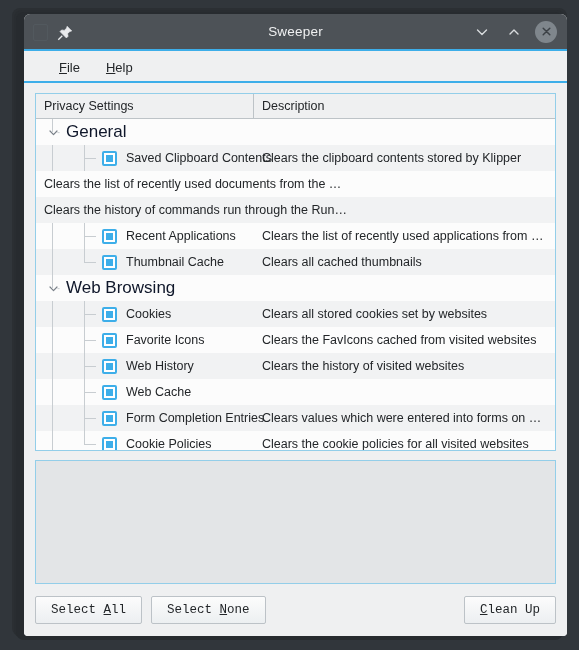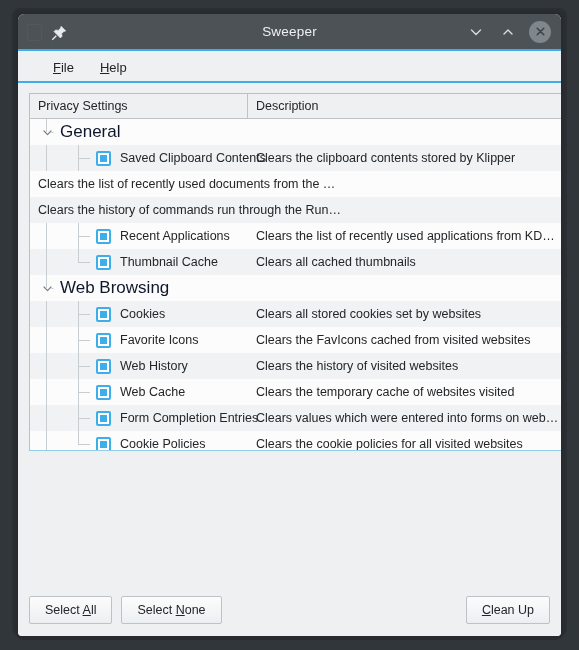--- a/index.html
+++ b/index.html
@@ -21,21 +21,21 @@
     border-radius: 8px;
     pointer-events: none;
   }
   .sh1 { left: 12px; top: 8px;  right: 12px; bottom: 14px; background: #2b2f33; }
   .sh2 { left: 14px; top: 10px; right: 14px; bottom: 12px; background: #292d31; }
   .sh3 { left: 16px; top: 12px; right: 16px; bottom: 10px; background: #272b2f; }
 
   
   .window {
     position: absolute;
-    left: 18px; top: 14px;
+    left: 24px; top: 14px;
     width: 543px; height: 622px;
     border-radius: 6px 6px 4px 4px;
     overflow: hidden;
     background: #eff0f1;
     display: flex; flex-direction: column;
   }
 
   
   .titlebar {
     height: 37px;
@@ -94,21 +94,21 @@
     font-size: 13px; color: #232629;
     padding: 4px 10px; border-radius: 2px;
     cursor: default; white-space: nowrap;
   }
   .menu-item u { text-decoration: underline; }
 
   
   .body {
     flex: 1 1 auto;
     padding: 10px 11px 0 11px;
-    display: flex; flex-direction: row;
+    display: flex; flex-direction: column;
     background: #eff0f1;
     min-height: 0;
   }
 
   
   .treeview {
     border: 1px solid #93cee9;
     background: #fcfcfc;
     flex: 0 0 auto;
     height: 358px;
@@ -210,21 +210,21 @@
   
   .buttonbar {
     flex: 0 0 auto;
     height: 52px;
     display: flex; align-items: center;
     padding: 0 11px;
     background: #eff0f1;
     gap: 9px;
   }
   .btn {
-    font-family: Liberation Sans, sans-serif;
+    font-family: Liberation Mono, monospace;
     font-size: 12.5px; color: #232629;
     background: linear-gradient(#fcfcfc, #eceff1);
     border: 1px solid #bcc2c7;
     border-radius: 2px;
     padding: 6px 15px;
     min-width: 82px;
     text-align: center;
     cursor: default;
     white-space: nowrap;
   }
@@ -411,23 +411,20 @@
             <div class="row">
               <div class="cell-name">
                 <div class="vline"></div>
                 <div class="child-vline"></div>
                 <div class="child-stub"></div>
                 <div class="checkbox">
                   <div class="tick"></div>
                 </div>
                 <span class="item-label">Web Cache</span>
               </div>
-              <div class="cell-desc">
-                <span class="desc-text">Clears the temporary cache of websites visited</span>
-              </div>
             </div>
             <div class="row alt">
               <div class="cell-name">
                 <div class="vline"></div>
                 <div class="child-vline"></div>
                 <div class="child-stub"></div>
                 <div class="checkbox">
                   <div class="tick"></div>
                 </div>
                 <span class="item-label">Form Completion Entries</span>

